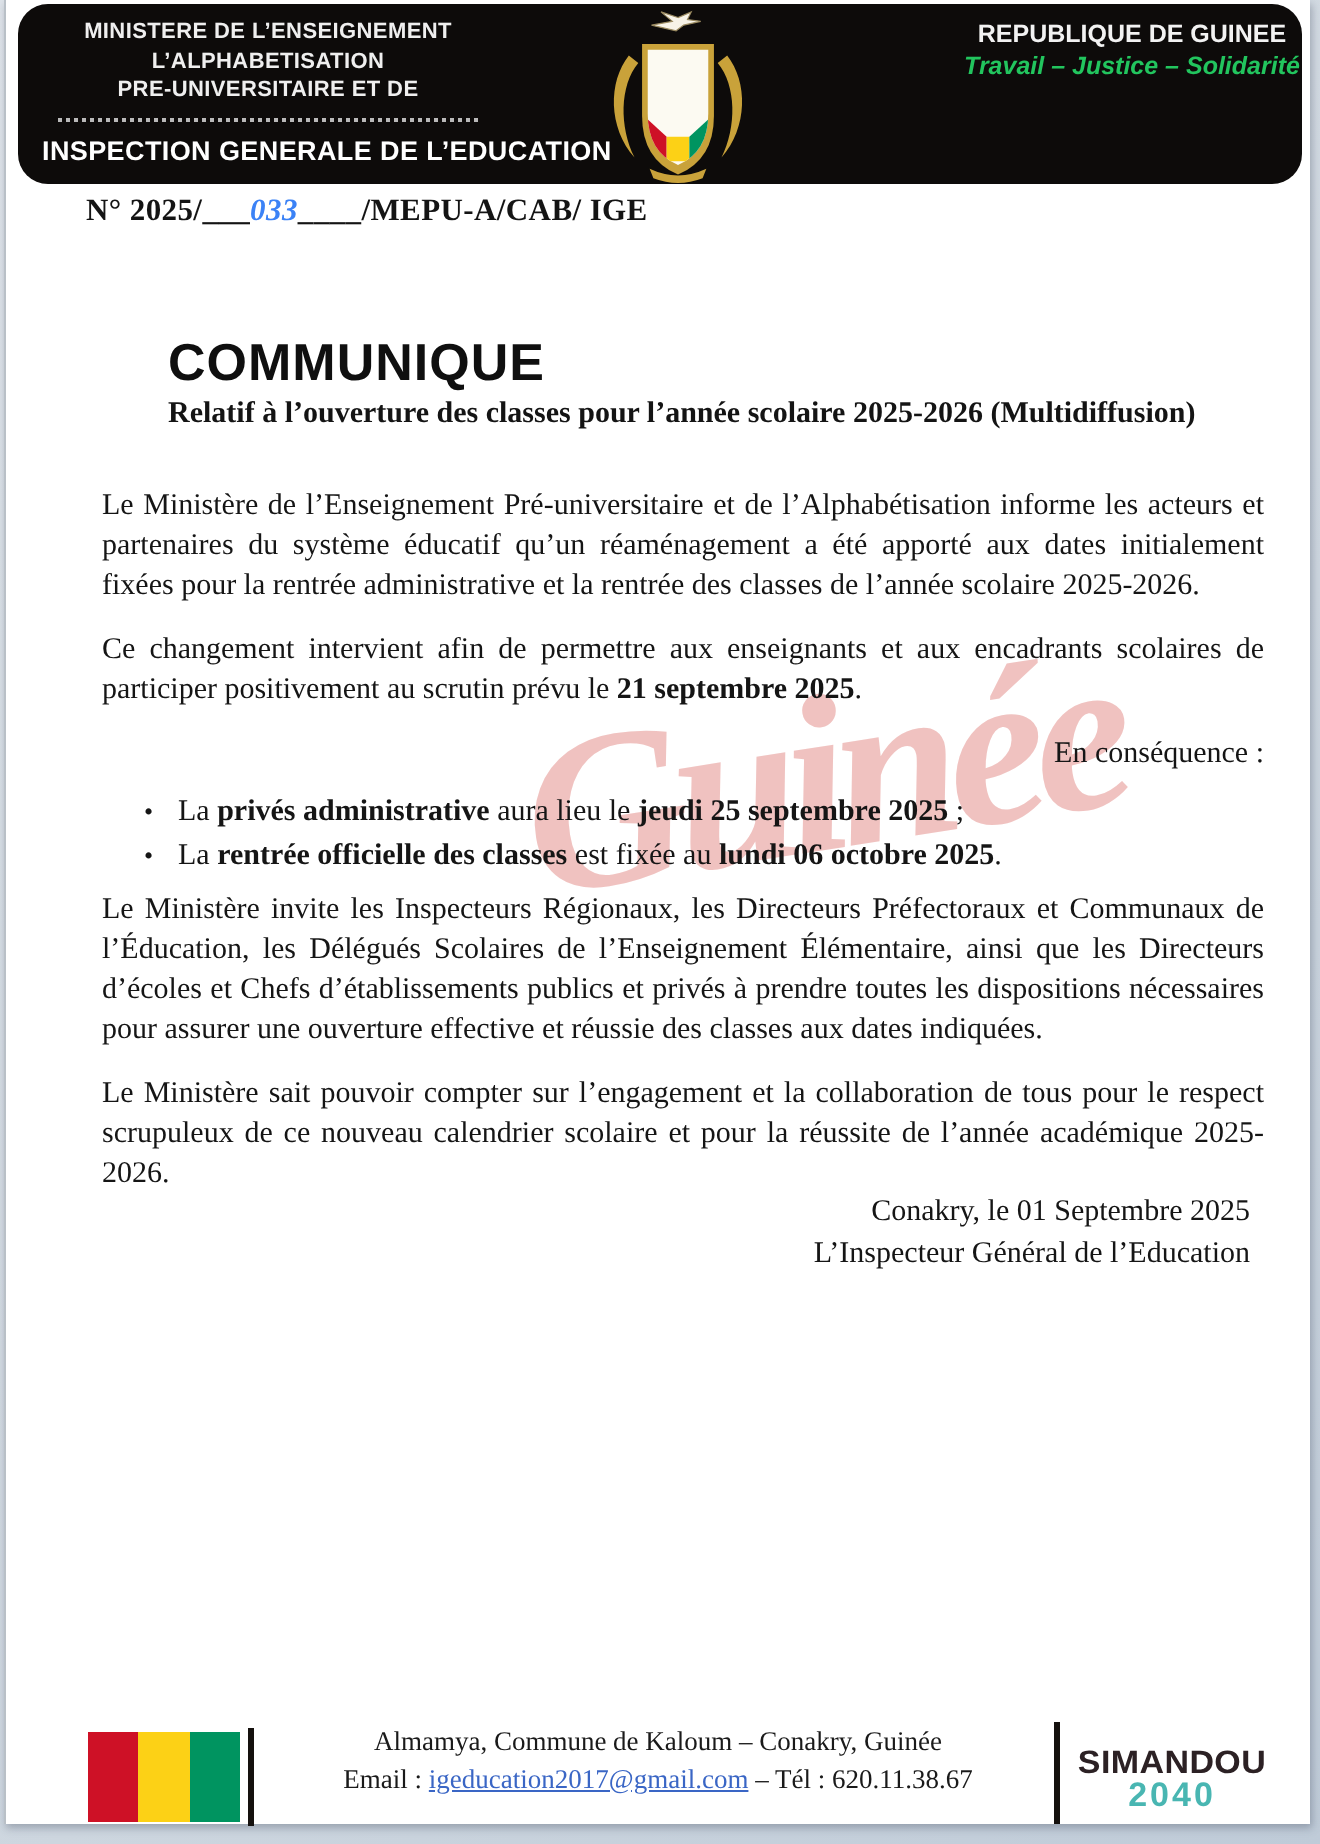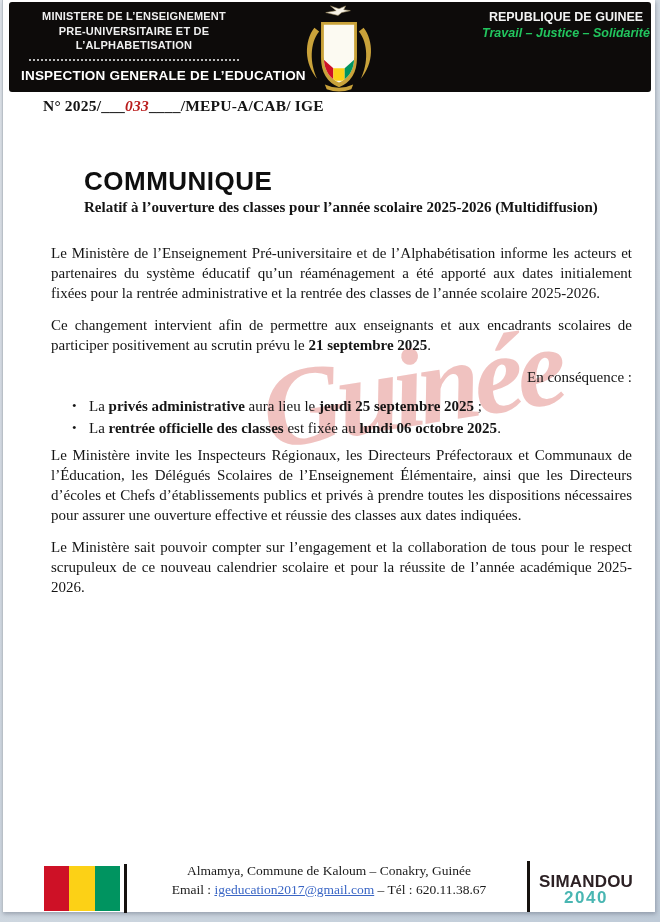--- a/index.html
+++ b/index.html
@@ -11,21 +11,21 @@
   .photo{position:relative;width:660px;height:922px;}
   .paper{
     position:absolute;left:2px;top:0;width:652px;height:912px;
     background:#ffffff;
     border-left:1px solid #b9c0c7;
     box-shadow:1px 2px 4px rgba(60,70,90,.35);
   }
   
   .band{
     position:absolute;left:6px;top:2px;width:642px;height:90px;
-    background:#0d0b0a;border-radius:3px;color:#f2f2f2;
+    background:#0d0b0a;border-radius:15px;color:#f2f2f2;
     font-family:"Liberation Sans", sans-serif;
   }
   .hdr-left{position:absolute;left:10px;top:7px;width:230px;text-align:center;}
   .ministry-line{font-size:11px;font-weight:700;line-height:14.5px;letter-spacing:.2px;color:#efefef;}
   .dots-sep{margin:6px auto 0 auto;width:210px;border-top:2px dotted #b9b9b9;height:0;}
   .inspection{
     position:absolute;left:12px;top:66px;width:270px;white-space:nowrap;
     font-size:13.5px;font-weight:800;letter-spacing:.2px;color:#ffffff;text-align:left;
   }
   .hdr-right{position:absolute;left:472px;top:7px;width:170px;text-align:center;}
@@ -88,22 +88,22 @@
 </style>
 </head>
 <body>
 
 <div class="photo">
   <div class="paper">
 
     <div class="band">
       <div class="hdr-left">
         <div class="ministry-line">MINISTERE DE L’ENSEIGNEMENT</div>
+        <div class="ministry-line">L’ALPHABETISATION</div>
         <div class="ministry-line">PRE-UNIVERSITAIRE ET DE</div>
-        <div class="ministry-line">L’ALPHABETISATION</div>
         <div class="dots-sep"></div>
       </div>
       <div class="inspection">INSPECTION GENERALE DE L’EDUCATION</div>
 
       <div class="crest">
         <svg viewBox="0 0 80 92" width="76" height="87" aria-hidden="true">
 
           <path d="M14,24 C3,38 3,62 17,78 C9,62 9,40 19,28 Z" fill="#c9a23a"></path>
           <path d="M66,24 C77,38 77,62 63,78 C71,62 71,40 61,28 Z" fill="#c9a23a"></path>
 
@@ -126,21 +126,21 @@
         </svg>
       </div>
 
       <div class="hdr-right">
         <div class="republic">REPUBLIQUE DE GUINEE</div>
         <div class="motto">Travail – Justice – Solidarité</div>
       </div>
     </div>
 
     <div class="refline">
-      <span>N° 2025/</span><span>___</span><span class="ref-number" style="color: #b91c1c; font-family: Liberation Serif, serif;">033</span><span>____</span><span>/MEPU-A/CAB/ IGE</span>
+      <span>N° 2025/</span><span>___</span><span class="ref-number" style="color: #3b82f6; font-family: Liberation Serif, serif;">033</span><span>____</span><span>/MEPU-A/CAB/ IGE</span>
     </div>
 
     <div class="title-block">
       <div class="main-title">COMMUNIQUE</div>
       <div class="subtitle">Relatif à l’ouverture des classes pour l’année scolaire 2025-2026 (Multidiffusion)</div>
     </div>
 
     <div class="watermark" style="color: rgb(228, 146, 142);">Guinée</div>
 
     <div class="body-text">
@@ -148,20 +148,24 @@
       <p><span>Ce changement intervient afin de permettre aux enseignants et aux encadrants scolaires de participer positivement au scrutin prévu le </span><b>21 septembre 2025</b><span>.</span></p>
       <p class="conseq">En conséquence :</p>
       <ul class="dates">
         <li><span>La </span><b>privés administrative</b><span> aura lieu le </span><b>jeudi 25 septembre 2025</b><span> ;</span></li>
         <li><span>La </span><b>rentrée officielle des classes</b><span> est fixée au </span><b>lundi 06 octobre 2025</b><span>.</span></li>
       </ul>
       <p>Le Ministère invite les Inspecteurs Régionaux, les Directeurs Préfectoraux et Communaux de l’Éducation, les Délégués Scolaires de l’Enseignement Élémentaire, ainsi que les Directeurs d’écoles et Chefs d’établissements publics et privés à prendre toutes les dispositions nécessaires pour assurer une ouverture effective et réussie des classes aux dates indiquées.</p>
       <p>Le Ministère sait pouvoir compter sur l’engagement et la collaboration de tous pour le respect scrupuleux de ce nouveau calendrier scolaire et pour la réussite de l’année académique 2025-2026.</p>
     </div>
 
+    <div class="signature">
+      <div>Conakry, le 01 Septembre 2025</div>
+      <div>L’Inspecteur Général de l’Education</div>
+    </div>
 
     <div class="flag">
       <div style="background-color: rgb(206, 17, 38);"></div>
       <div style="background-color: rgb(252, 209, 22);"></div>
       <div style="background-color: rgb(0, 148, 96);"></div>
     </div>
     <div class="flag-bar"></div>
 
     <div class="footer-center">
       <div>Almamya, Commune de Kaloum – Conakry, Guinée</div>

